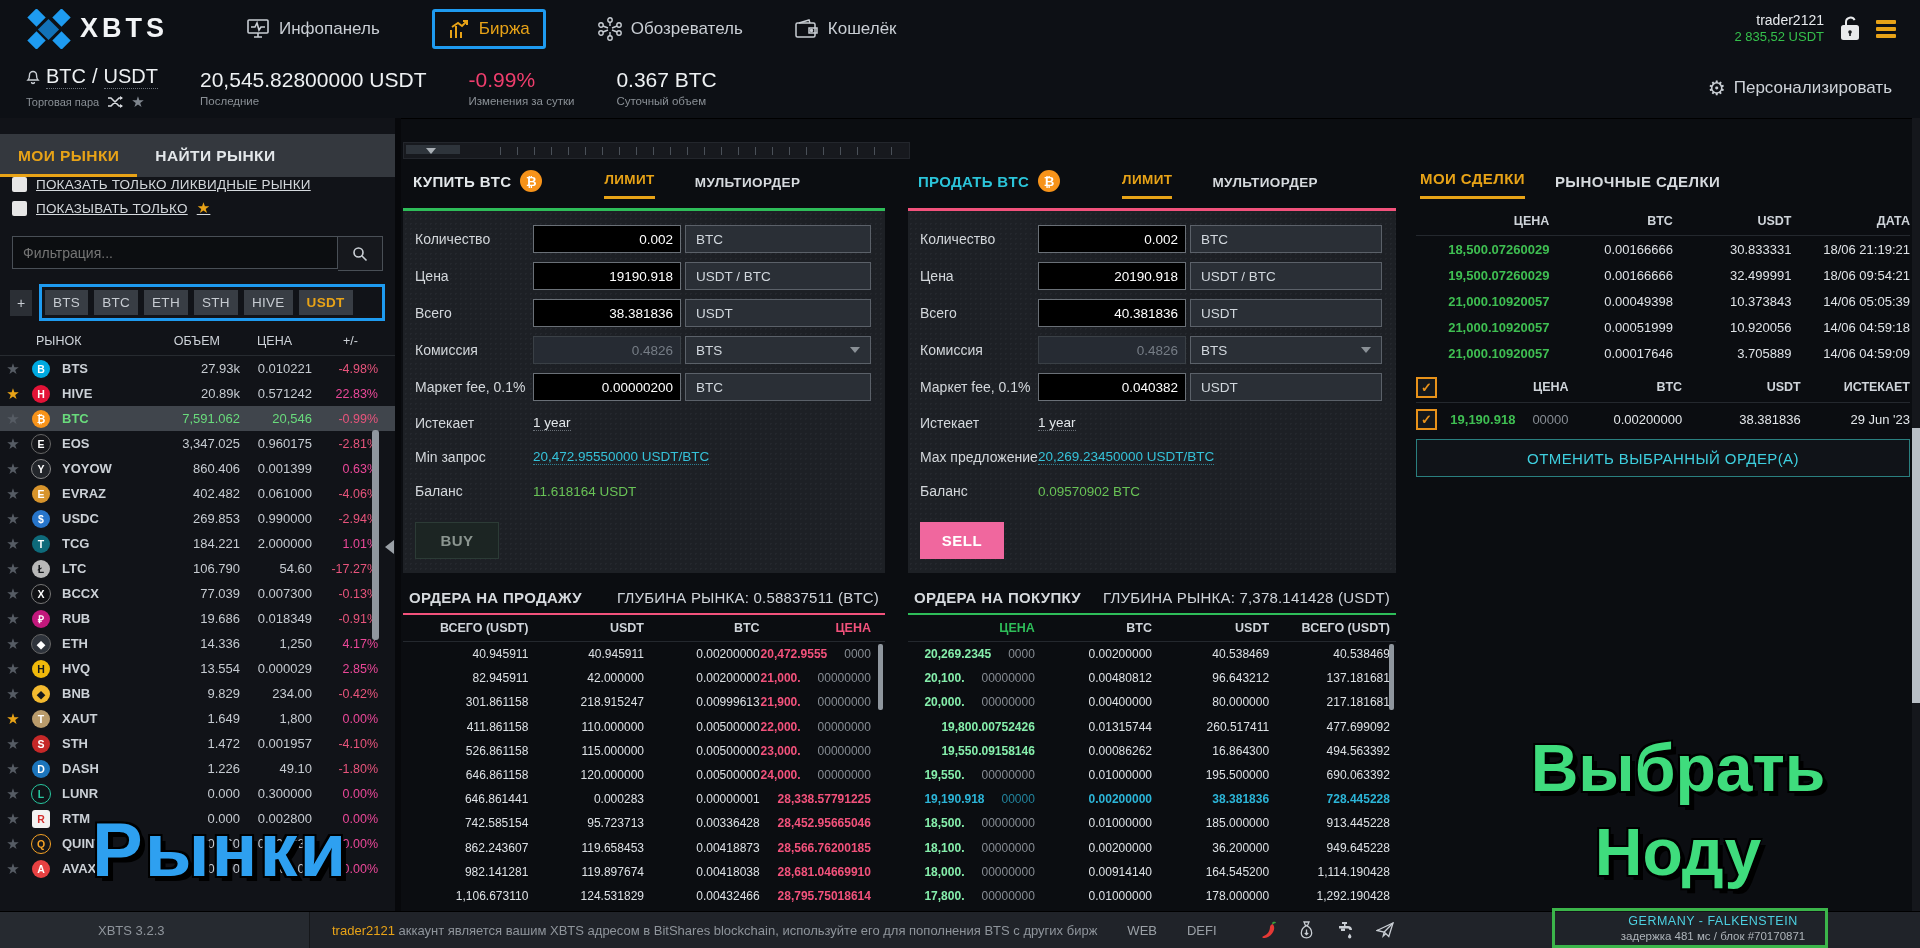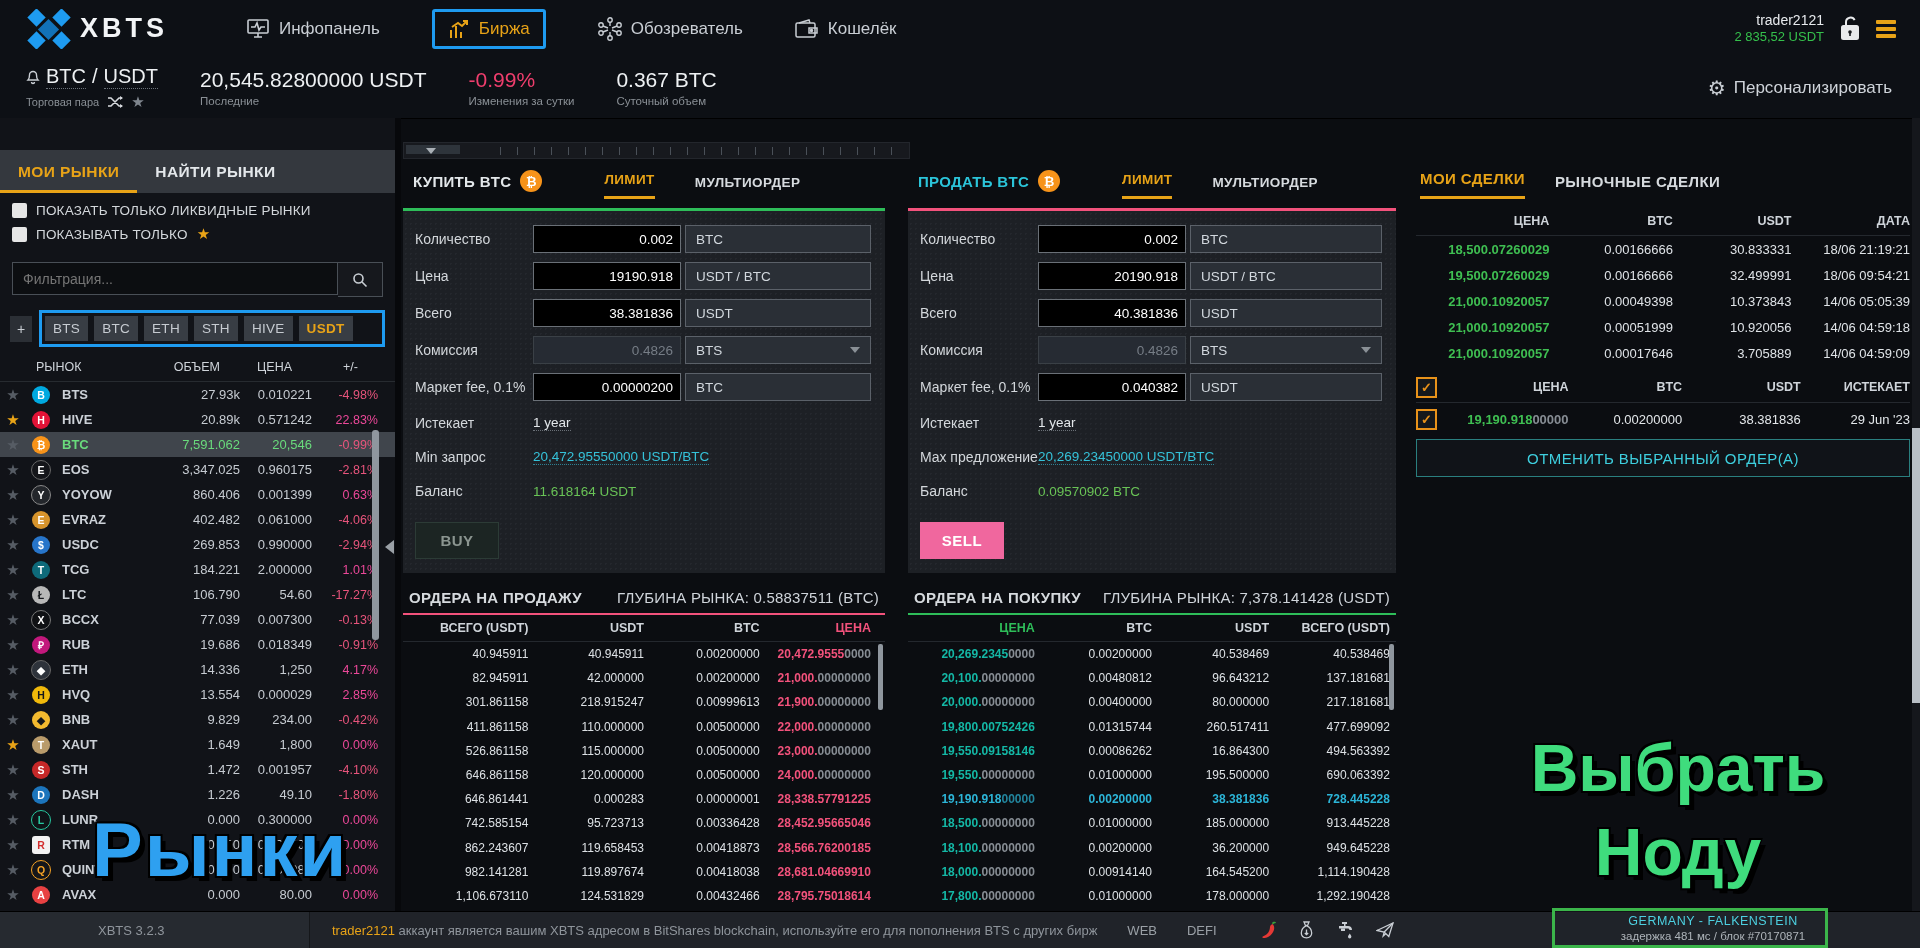--- a/index.html
+++ b/index.html
@@ -25,24 +25,24 @@
   .pair-name b{font-weight:normal;border-bottom:1px dotted #6b727a;}
   .pair-sub{font-size:11px;color:#8a9096;margin-top:4px;display:flex;align-items:center;gap:8px;}
   .stat{margin-left:42px;line-height:1.2;}
   .stat-val{font-size:21px;color:#eef1f3;}
   .stat-val.red{color:#ef3e6d;}
   .stat-sub{font-size:11.5px;color:#8a9096;margin-top:3px;}
   .personalize{margin-left:auto;margin-right:28px;display:flex;align-items:center;gap:8px;font-size:17px;color:#cfd4da;cursor:pointer;}
   .gear{font-size:20px;color:#c9ced4;}
   
   .sidebar{position:absolute;left:0;top:118px;width:395px;bottom:36px;background:#111318;}
-  .side-tabs{margin-top:32px;height:43px;background:#34383e;display:flex;align-items:stretch;}
+  .side-tabs{margin-top:16px;height:43px;background:#34383e;display:flex;align-items:stretch;}
   .side-tab{display:flex;align-items:center;padding:0 18px;font-size:15.5px;font-weight:bold;color:#e3e7ea;cursor:pointer;letter-spacing:.4px;}
   .side-tab.active{color:#e8a317;box-shadow:inset 0 -3px 0 #e8a317;}
-  .side-checks{padding:10px 12px 2px 12px;}
+  .side-checks{padding:0 12px 2px 12px;text-decoration:underline;}
   .check-row{display:flex;align-items:center;gap:9px;margin-bottom:7px;font-size:13.5px;color:#d3d7db;letter-spacing:.2px;}
   .cb{width:15px;height:15px;background:#e6e6e6;border-radius:2px;flex:none;cursor:pointer;}
   .star{color:#565c64;font-size:15px;}
   .star.fav{color:#e8a317;}
   .filter-row{display:flex;margin:10px 12px 0 12px;}
   .filter-input{flex:1;height:31px;background:#0c0e11;border:1px solid #494f56;color:#c9ced4;font-size:14px;padding:0 10px;outline:none;font-family:"Liberation Sans",sans-serif;}
   .filter-btn{width:44px;height:33px;background:#16181d;border:1px solid #494f56;border-left:none;display:flex;align-items:center;justify-content:center;cursor:pointer;}
   .quote-row{display:flex;align-items:center;margin:13px 10px 0 10px;gap:7px;}
   .add-btn{width:22px;height:26px;background:#2b2f35;color:#c9ced4;display:flex;align-items:center;justify-content:center;font-size:14px;cursor:pointer;}
   .quote-group{display:flex;gap:6px;border:3px solid #1e9bf0;padding:3px;flex:1;}
@@ -109,22 +109,22 @@
   .book-title{font-size:15px;font-weight:bold;color:#d6dade;letter-spacing:.3px;}
   .book-depth{font-size:15px;color:#cfd4da;letter-spacing:.2px;}
   .bk-cols{display:flex;height:26px;align-items:center;font-size:12.5px;font-weight:bold;color:#cfd4da;border-bottom:1px solid #24282e;}
   .bk-c{text-align:right;}
   .sellbook .bk-c1{width:26%;} .sellbook .bk-c2{width:24%;} .sellbook .bk-c3{width:24%;} .sellbook .bk-c4{width:26%;padding-right:14px;box-sizing:border-box;}
   .buybook .bk-c1{width:26%;} .buybook .bk-c2{width:24%;} .buybook .bk-c3{width:24%;} .buybook .bk-c4{width:26%;padding-right:6px;box-sizing:border-box;}
   .bk-c.pink{color:#f3527c;} .bk-c.green{color:#2ebd59;}
   .book-rows{position:relative;}
   .bk-row{display:flex;height:24.2px;align-items:center;font-size:12px;color:#dde1e5;cursor:pointer;}
   .bk-row span{text-align:right;}
-  .pstrong{font-weight:bold;} .pdim{color:#878d94;font-weight:bold;}
-  .sellp .pstrong{color:#f3527c;} .buyp .pstrong{color:#14b8a6;}
+  .pstrong{font-weight:bold;} .pdim{color:#878d94;font-weight:normal;margin-left:17px;}
+  .sellp .pstrong{color:#f3527c;} .buyp .pstrong{color:#86efac;}
   .bk-row.own, .bk-row.own .pstrong{color:#2cb5d8 !important;font-weight:bold;}
   .bk-row.own .pdim{color:#22859e;}
   .book-scroll{position:absolute;right:2px;top:2px;width:5px;height:66px;background:#8f969e;border-radius:2px;}
   
   .rtabs{display:flex;align-items:flex-end;margin-top:52px;gap:30px;padding:0 4px;text-align:right;}
   .rtab{font-size:15px;font-weight:bold;color:#d6dade;padding-bottom:9px;cursor:pointer;letter-spacing:.4px;}
   .rtab.active{color:#e8a317;border-bottom:3px solid #e8a317;}
   .tr-cols{display:flex;height:28px;align-items:center;font-size:12.5px;font-weight:bold;color:#cfd4da;border-bottom:1px solid #24282e;margin-top:8px;}
   .tr-c{text-align:right;} .tr-c1{width:27%;} .tr-c2{width:25%;} .tr-c3{width:24%;} .tr-c4{width:24%;}
   .tr-row{display:flex;height:26px;align-items:center;font-size:13px;color:#dfe3e7;}

